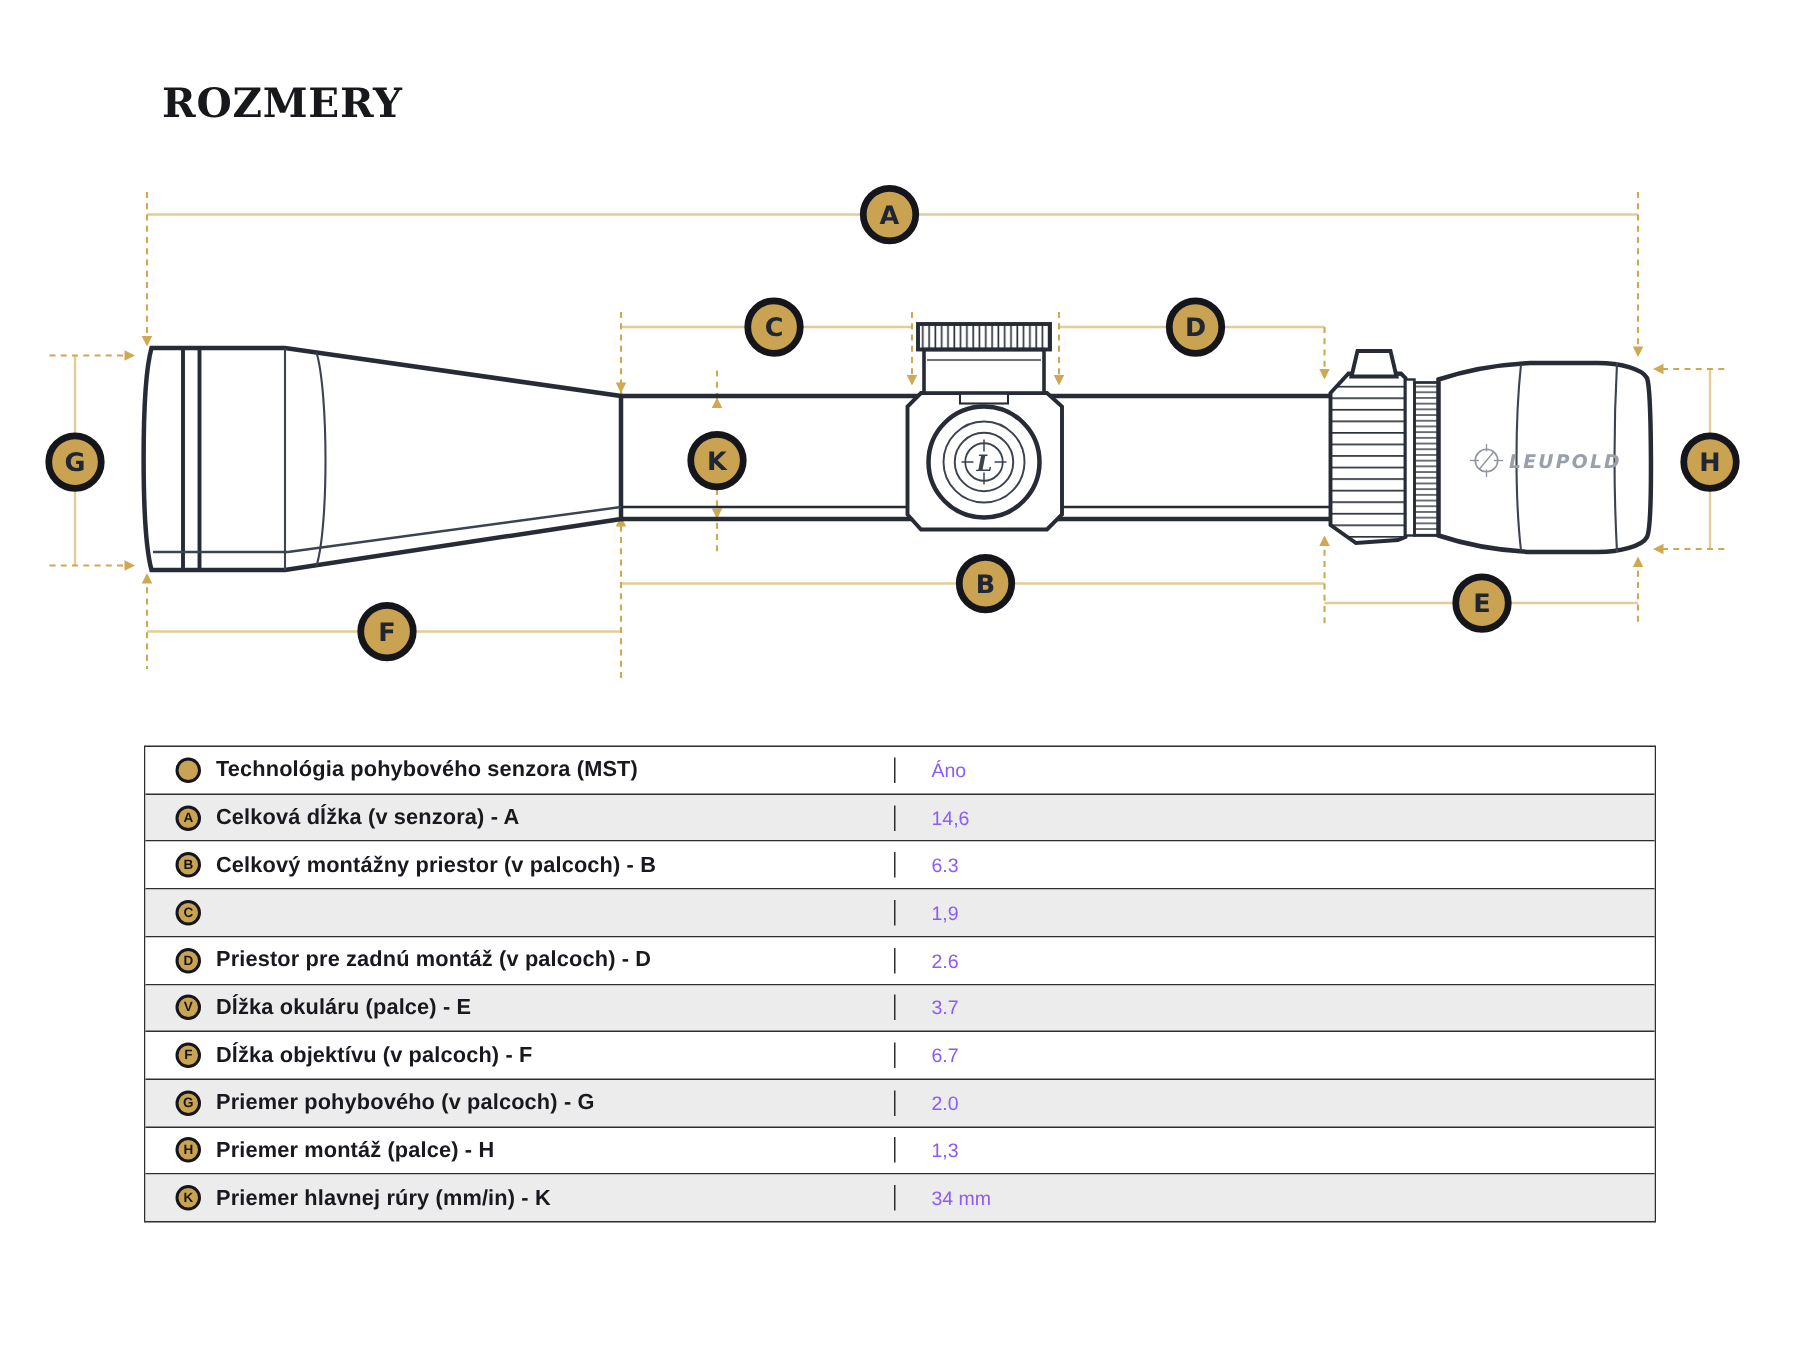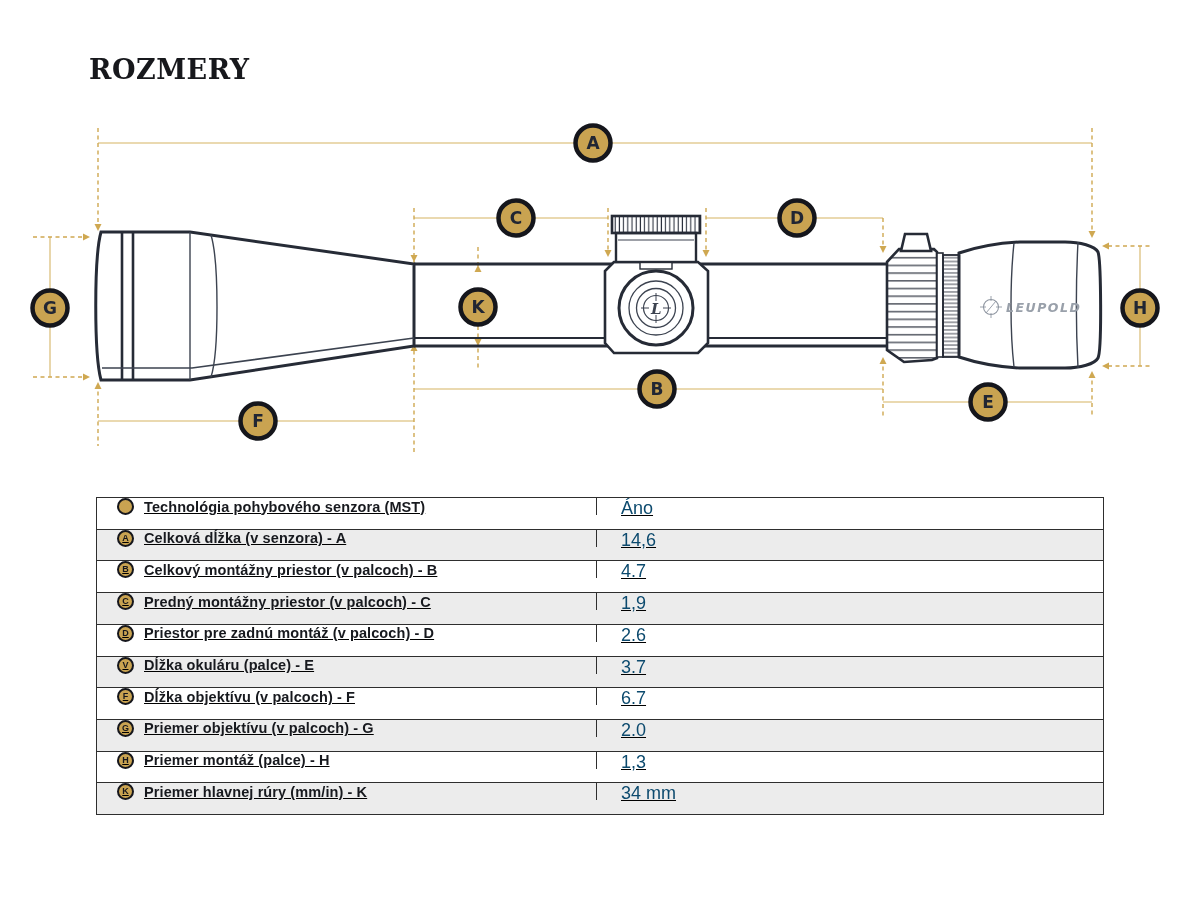--- a/index.html
+++ b/index.html
@@ -1,31 +1,31 @@
 <!DOCTYPE html>
 <html><head>
 <meta charset="utf-8">
 <style>
   html,body{margin:0;padding:0;background:#ffffff;}
   .stage{position:relative;width:1200px;height:900px;background:#ffffff;overflow:hidden;
          font-family:"Liberation Sans",sans-serif;}
-  .page-title{position:absolute;left:89px;top:54px;margin:0;
+  .page-title{position:absolute;left:108px;top:54px;margin:0;
               font-family:"DejaVu Serif",serif;font-weight:800;font-size:27px;
               letter-spacing:.5px;color:#17181c;}
   .diagram{position:absolute;left:0;top:100px;}
 
   
   .spec-table{position:absolute;left:96px;top:497px;width:1008px;height:318px;
               display:flex;flex-direction:column;border:1.5px solid #2e2e2e;box-sizing:border-box;}
-  .trow{flex:1;display:flex;align-items:flex-start;border-bottom:1.5px solid #2e2e2e;background:#ffffff;text-decoration:underline;}
+  .trow{flex:1;display:flex;align-items:center;border-bottom:1.5px solid #2e2e2e;background:#ffffff;}
   .trow:last-child{border-bottom:none;}
   .trow.alt{background:#ececec;}
   .cell{display:flex;align-items:center;box-sizing:border-box;}
   .cell.lbl{width:500px;flex:0 0 500px;border-right:1.5px solid #2e2e2e;padding-left:20px;gap:10px;}
-  .cell.val{flex:1;padding-left:24px;font-size:18px;color:#0c4a6e;}
+  .cell.val{flex:1;padding-left:24px;font-size:13px;color:#8b5cf6;}
   .cell.lbl .txt{font-size:14.5px;font-weight:700;color:#17191e;letter-spacing:.1px;}
   .bicon{width:13px;height:13px;flex:0 0 13px;border-radius:50%;background:#c9a351;
          border:2.5px solid #15161c;display:flex;align-items:center;justify-content:center;
          font-size:9px;font-weight:700;color:#15161c;line-height:1;}
 </style>
 </head>
 <body>
 
 <div class="stage">
 
@@ -208,27 +208,26 @@
         <span class="txt">Celková dĺžka (v senzora) - A</span>
       </div>
       <div class="cell val">14,6</div>
     </div>
 
     <div class="trow">
       <div class="cell lbl">
         <span class="bicon">B</span>
         <span class="txt">Celkový montážny priestor (v palcoch) - B</span>
       </div>
-      <div class="cell val">4.7</div>
+      <div class="cell val">6.3</div>
     </div>
 
     <div class="trow alt">
       <div class="cell lbl">
         <span class="bicon">C</span>
-        <span class="txt">Predný montážny priestor (v palcoch) - C</span>
       </div>
       <div class="cell val">1,9</div>
     </div>
 
     <div class="trow">
       <div class="cell lbl">
         <span class="bicon">D</span>
         <span class="txt">Priestor pre zadnú montáž (v palcoch) - D</span>
       </div>
       <div class="cell val">2.6</div>
@@ -246,21 +245,21 @@
       <div class="cell lbl">
         <span class="bicon">F</span>
         <span class="txt">Dĺžka objektívu (v palcoch) - F</span>
       </div>
       <div class="cell val">6.7</div>
     </div>
 
     <div class="trow alt">
       <div class="cell lbl">
         <span class="bicon">G</span>
-        <span class="txt">Priemer objektívu (v palcoch) - G</span>
+        <span class="txt">Priemer pohybového (v palcoch) - G</span>
       </div>
       <div class="cell val">2.0</div>
     </div>
 
     <div class="trow">
       <div class="cell lbl">
         <span class="bicon">H</span>
         <span class="txt">Priemer montáž (palce) - H</span>
       </div>
       <div class="cell val">1,3</div>

